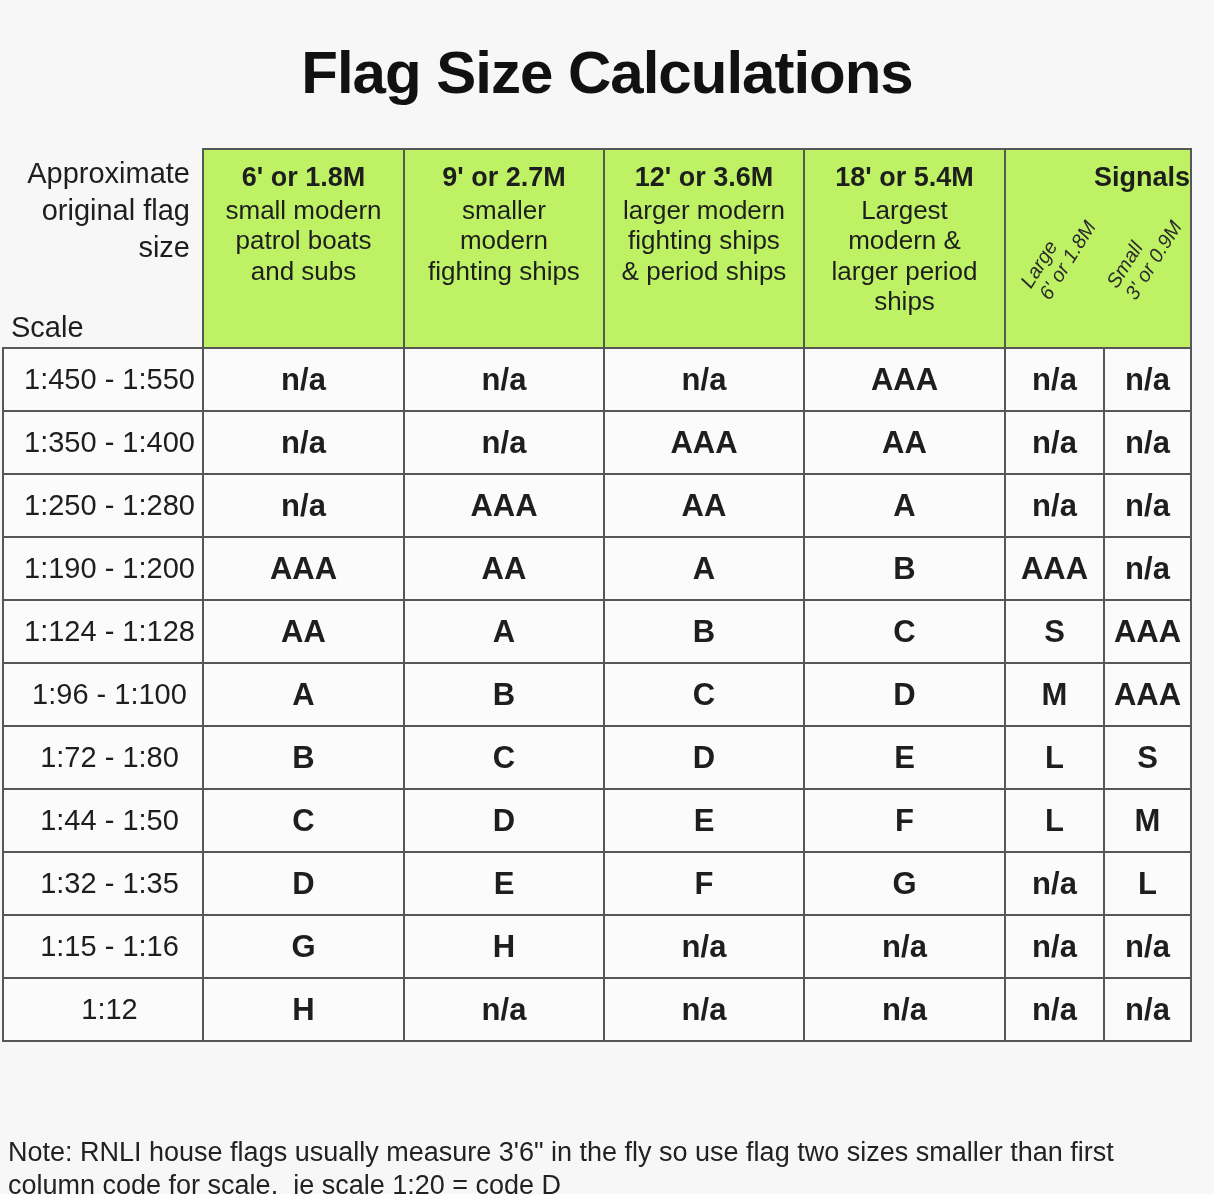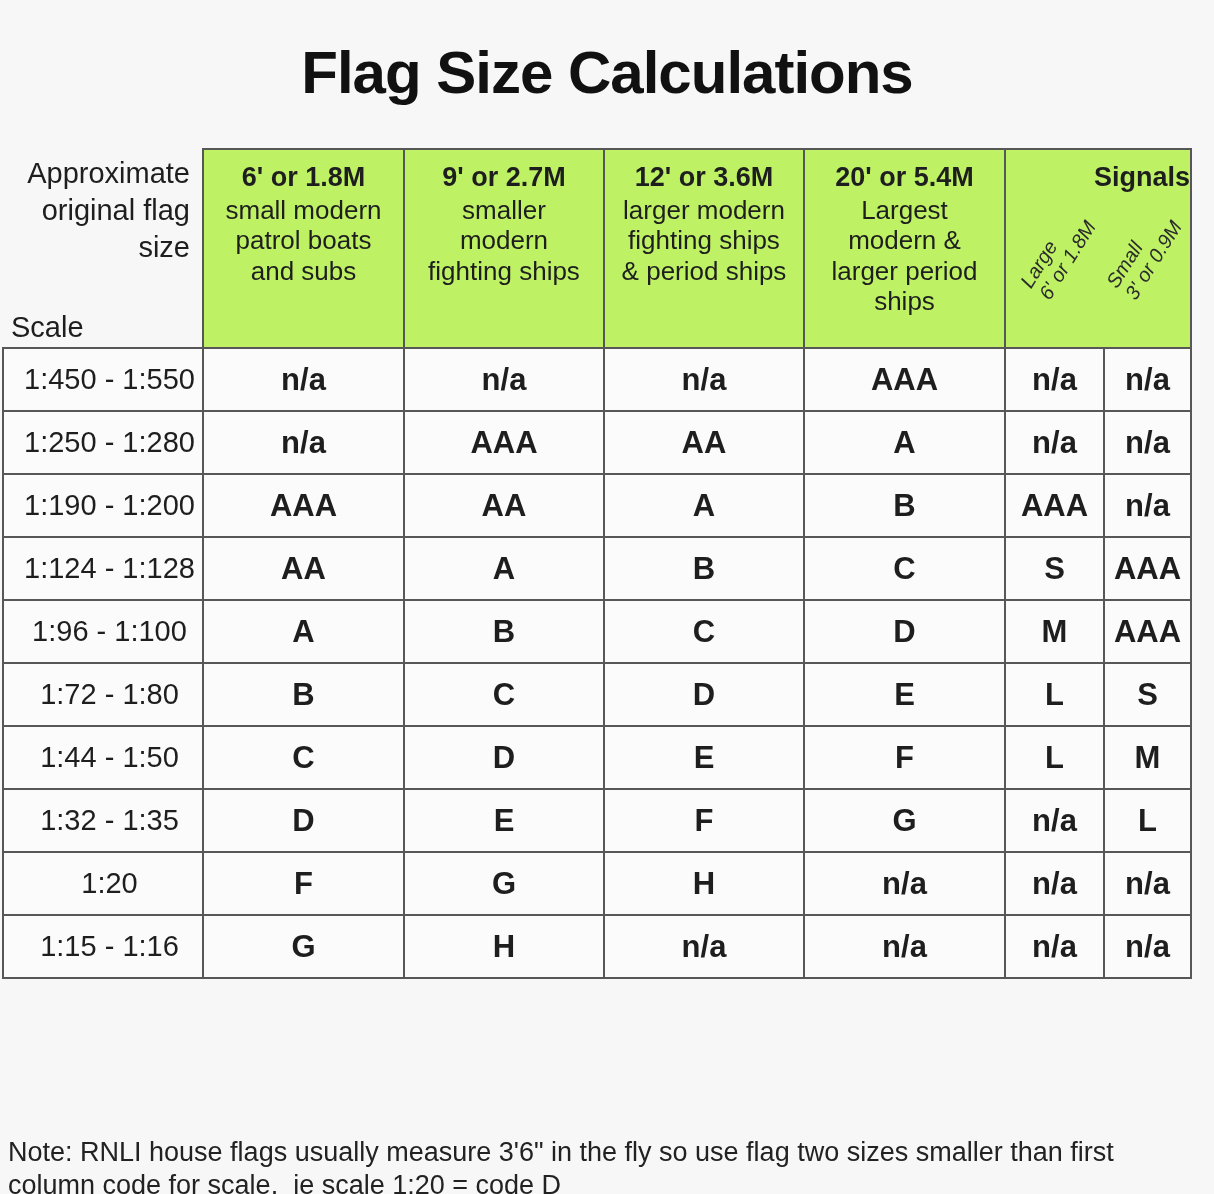--- a/index.html
+++ b/index.html
@@ -126,21 +126,21 @@
 modern
 fighting ships</span>
         </th>
         <th>
           <span class="h-size">12' or 3.6M</span>
           <span class="h-desc">larger modern
 fighting ships
 &amp; period ships</span>
         </th>
         <th>
-          <span class="h-size">20' or 5.4M</span>
+          <span class="h-size">18' or 5.4M</span>
           <span class="h-desc">Largest
 modern &amp;
 larger period
 ships</span>
         </th>
         <th class="signals" colspan="2">
           <div class="signals-label">Signals</div>
           <div class="sig-rot large">Large
 6' or 1.8M</div>
           <div class="sig-rot small">Small
@@ -152,20 +152,29 @@
         <tr>
           <th class="scale-cell">1:450 - 1:550</th>
           <td class="code-cell">n/a</td>
           <td class="code-cell">n/a</td>
           <td class="code-cell">n/a</td>
           <td class="code-cell">AAA</td>
           <td class="code-cell">n/a</td>
           <td class="code-cell">n/a</td>
         </tr>
         <tr>
+          <th class="scale-cell">1:350 - 1:400</th>
+          <td class="code-cell">n/a</td>
+          <td class="code-cell">n/a</td>
+          <td class="code-cell">AAA</td>
+          <td class="code-cell">AA</td>
+          <td class="code-cell">n/a</td>
+          <td class="code-cell">n/a</td>
+        </tr>
+        <tr>
           <th class="scale-cell">1:250 - 1:280</th>
           <td class="code-cell">n/a</td>
           <td class="code-cell">AAA</td>
           <td class="code-cell">AA</td>
           <td class="code-cell">A</td>
           <td class="code-cell">n/a</td>
           <td class="code-cell">n/a</td>
         </tr>
         <tr>
           <th class="scale-cell">1:190 - 1:200</th>
@@ -215,32 +224,32 @@
         <tr>
           <th class="scale-cell">1:32 - 1:35</th>
           <td class="code-cell">D</td>
           <td class="code-cell">E</td>
           <td class="code-cell">F</td>
           <td class="code-cell">G</td>
           <td class="code-cell">n/a</td>
           <td class="code-cell">L</td>
         </tr>
         <tr>
-          <th class="scale-cell">1:20</th>
-          <td class="code-cell">F</td>
-          <td class="code-cell">G</td>
-          <td class="code-cell">H</td>
-          <td class="code-cell">n/a</td>
-          <td class="code-cell">n/a</td>
-          <td class="code-cell">n/a</td>
-        </tr>
-        <tr>
           <th class="scale-cell">1:15 - 1:16</th>
           <td class="code-cell">G</td>
           <td class="code-cell">H</td>
+          <td class="code-cell">n/a</td>
+          <td class="code-cell">n/a</td>
+          <td class="code-cell">n/a</td>
+          <td class="code-cell">n/a</td>
+        </tr>
+        <tr>
+          <th class="scale-cell">1:12</th>
+          <td class="code-cell">H</td>
+          <td class="code-cell">n/a</td>
           <td class="code-cell">n/a</td>
           <td class="code-cell">n/a</td>
           <td class="code-cell">n/a</td>
           <td class="code-cell">n/a</td>
         </tr>
       </tbody>
   </table>
 
   <div class="note">
     <div>Note: RNLI house flags usually measure 3'6" in the fly so use flag two sizes smaller than first</div>

